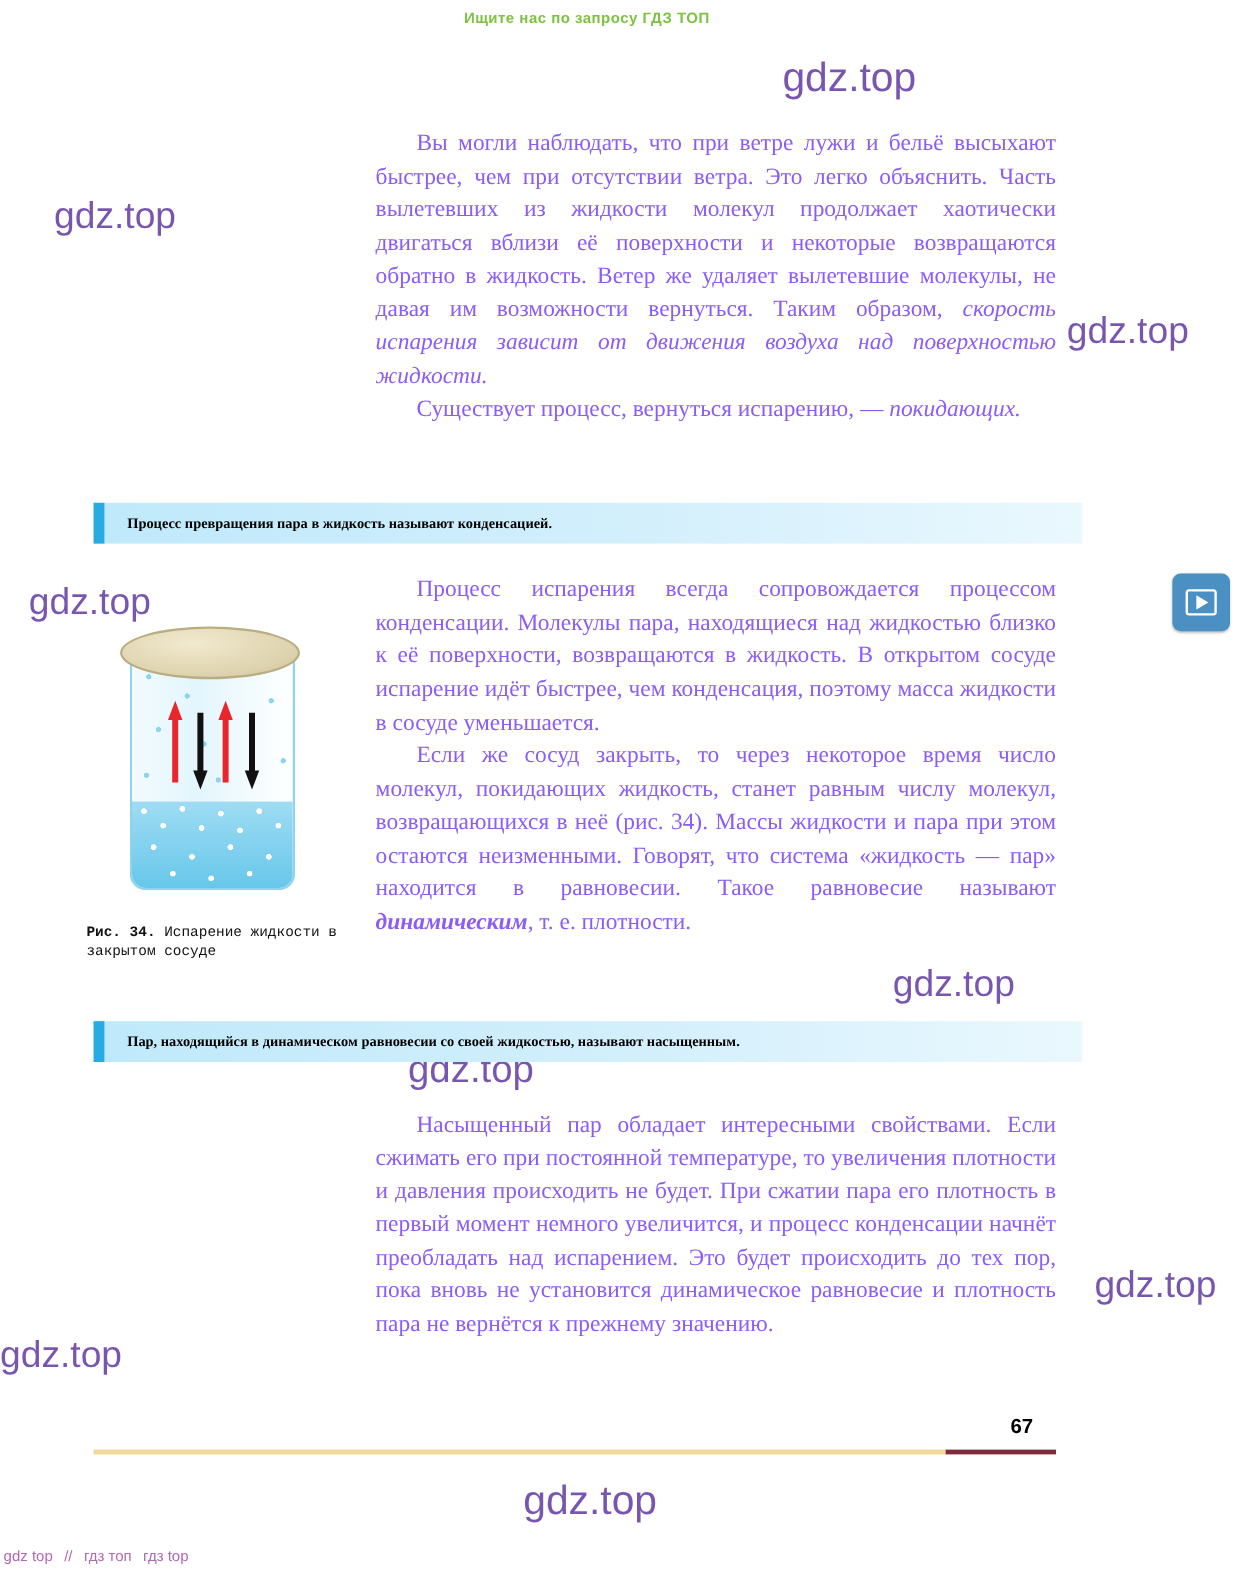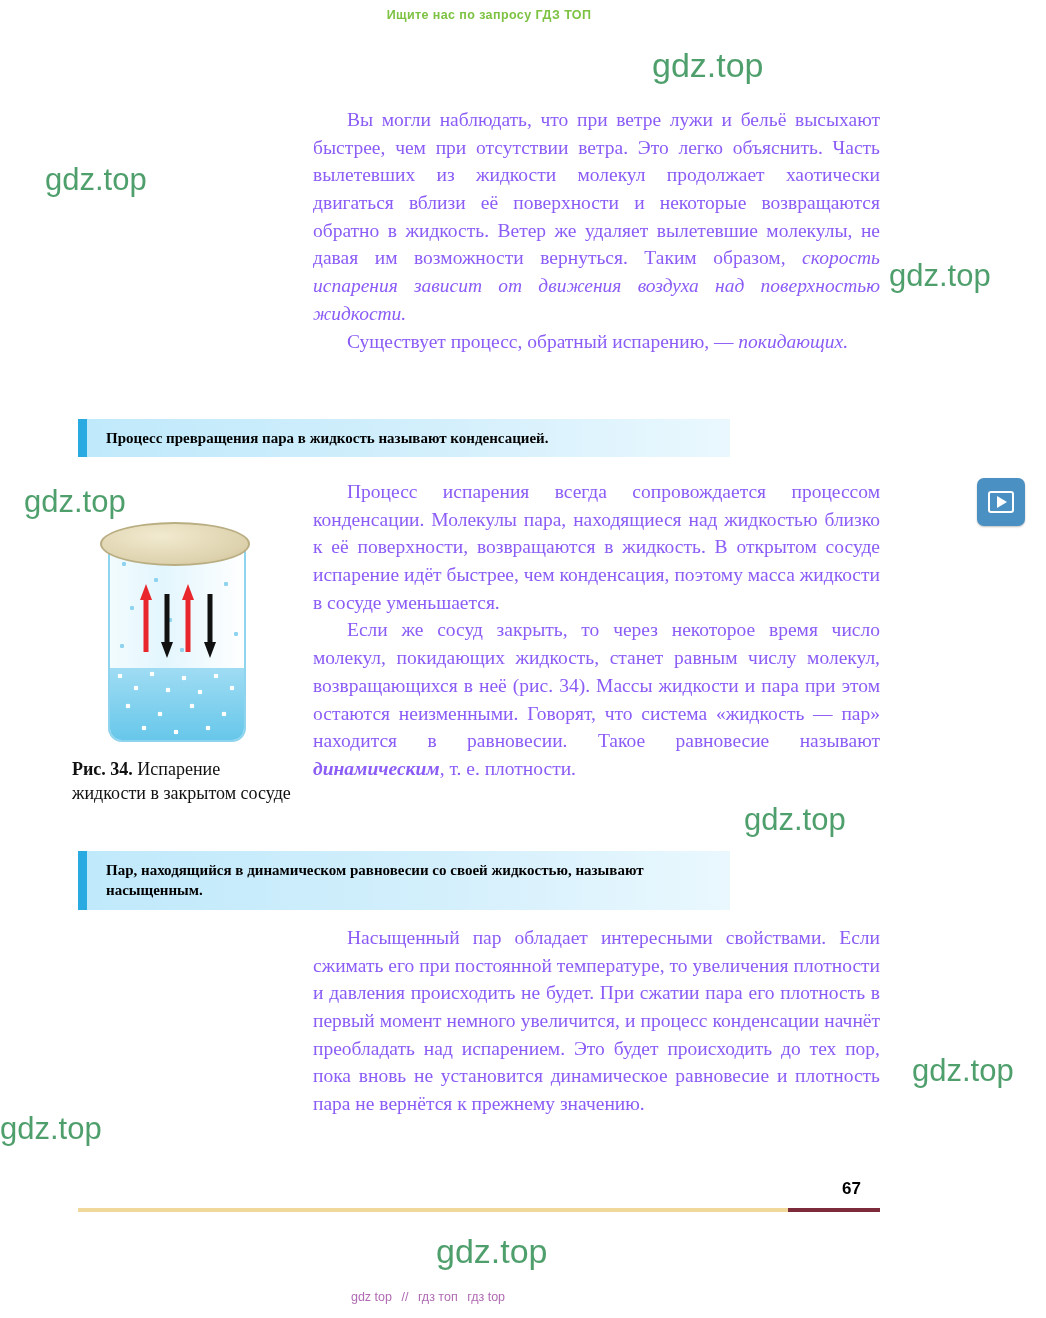--- a/index.html
+++ b/index.html
@@ -28,21 +28,21 @@
     font-family: "Liberation Sans", sans-serif;
     font-size: 12.5px;
     font-weight: bold;
     color: #7dc242;
     letter-spacing: 0.4px;
   }
   
   .wm {
     position: absolute;
     font-family: "Liberation Sans", sans-serif;
-    color: #15803d;
+    color: #4c1d95;
     opacity: 0.75;
     white-space: nowrap;
     pointer-events: none;
   }
   .wm-1 { left: 652px; top: 46px; font-size: 34px; }
   .wm-2 { left: 45px;  top: 162px; font-size: 31px; }
   .wm-3 { left: 889px; top: 258px; font-size: 31px; }
   .wm-4 { left: 24px;  top: 484px; font-size: 31px; }
   .wm-5 { left: 744px; top: 802px; font-size: 31px; }
   .wm-6 { left: 340px; top: 873px; font-size: 32px; }
@@ -65,26 +65,26 @@
     text-indent: 34px;
     text-align: justify;
   }
   .it { font-style: italic; }
   .bi { font-style: italic; font-weight: bold; }
 
   
   .callout {
     position: absolute;
     left: 78px;
-    width: 652px;
+    width: 824px;
     background: linear-gradient(to right, #bfe9fb 0%, #d3effc 55%, #eaf8fe 100%);
     box-sizing: border-box;
     padding: 9px 12px 9px 28px;
     font-family: "Liberation Serif", serif;
-    font-size: 15px;
+    font-size: 12px;
     font-weight: bold;
     line-height: 1.35;
     color: #000;
   }
   .callout::before {
     content: "";
     position: absolute;
     left: 0;
     top: 0;
     bottom: 0;
@@ -164,23 +164,23 @@
     left: 0;
     top: 6px;
     width: 150px;
     height: 44px;
     background: radial-gradient(ellipse at 40% 30%, #f2ead0, #ddd2ad 70%, #c9bd92);
     border: 2px solid #b9ad82;
     border-radius: 50%;
     box-sizing: border-box;
   }
   .fig-caption {
-    margin-top: 11px;
-    font-family: Liberation Serif, serif;
-    font-size: 18px;
+    margin-top: 23px;
+    font-family: Liberation Mono, monospace;
+    font-size: 12px;
     line-height: 1.35;
     color: #111;
     width: 222px;
   }
   .fig-caption b { font-weight: bold; }
 
   
   .video-btn {
     position: absolute;
     left: 977px;
@@ -236,21 +236,21 @@
     font-family: "Liberation Sans", sans-serif;
     font-size: 17px;
     font-weight: bold;
     color: #000;
   }
   .footer-links {
     position: absolute;
     left: 0;
     top: 1290px;
     width: 856px;
-    text-align: center;
+    text-align: left;
     font-family: "Liberation Sans", sans-serif;
     font-size: 12.5px;
     color: #b06ab3;
   }
   .footer-links span { margin: 0 3px; }
   .footer-sep { color: #b06ab3; }
 </style>
 </head>
 <body>
 
@@ -263,21 +263,21 @@
   <div class="wm wm-3">gdz.top</div>
   <div class="wm wm-4">gdz.top</div>
   <div class="wm wm-5">gdz.top</div>
   <div class="wm wm-6">gdz.top</div>
   <div class="wm wm-7">gdz.top</div>
   <div class="wm wm-8">gdz.top</div>
   <div class="wm wm-9">gdz.top</div>
 
   <div class="col-text" style="top:106px;">
     <p class="para"><span>Вы могли наблюдать, что при ветре лужи и бельё высыхают быстрее, чем при отсутствии ветра. Это легко объяснить. Часть вылетевших из жидкости молекул продолжает хаотически двигаться вблизи её поверхности и некоторые возвращаются обратно в жидкость. Ветер же удаляет вылетевшие молекулы, не давая им возможности вернуться. Таким образом, </span><span class="it">скорость испарения зависит от движения воздуха над поверхностью жидкости.</span></p>
-    <p class="para"><span>Существует процесс, обратный испарению, — </span><span class="it">покидающих.</span></p>
+    <p class="para"><span>Существует процесс, вернуться испарению, — </span><span class="it">покидающих.</span></p>
   </div>
 
   <div class="callout" style="top:419px;">
     <span>Процесс превращения пара в жидкость называют конденсацией.</span>
   </div>
 
   <div class="figure-wrap">
     <div class="jar">
       <div class="jar-body">
         <div class="vapor"></div>

